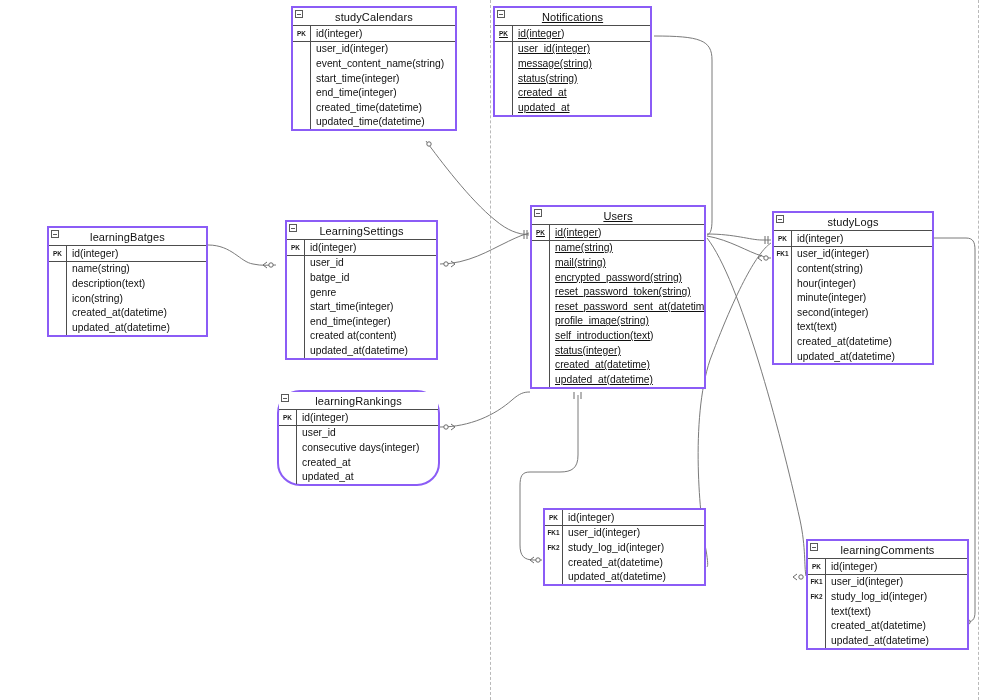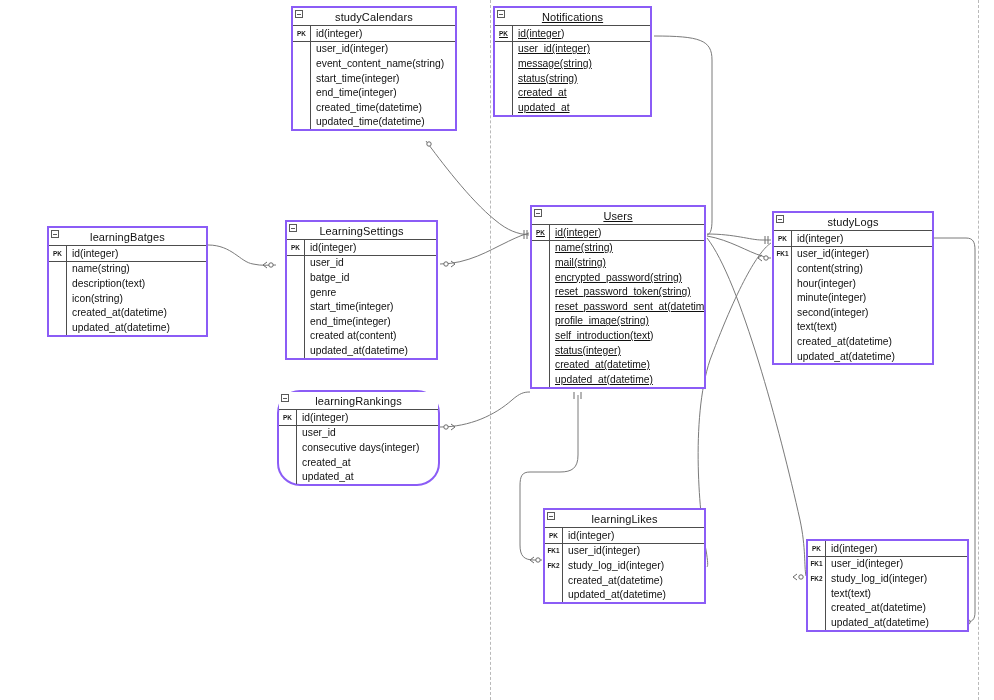--- a/index.html
+++ b/index.html
@@ -423,24 +423,20 @@
           <div class="keycell blank"></div>
           <div class="attr">created_at</div>
         </div>
         <div class="row">
           <div class="keycell blank"></div>
           <div class="attr">updated_at</div>
         </div>
       </div>
     </div>
     <div class="entity" style="left: 543px; top: 508px; width: 163px;">
-      <div class="ent-header">
-        <span class="collapse-icon"></span>
-        <span class="ent-title">learningLikes</span>
-      </div>
       <div class="grp">
         <div class="row">
           <div class="keycell">PK</div>
           <div class="attr">id(integer)</div>
         </div>
       </div>
       <div class="grp">
         <div class="row">
           <div class="keycell">FK1</div>
           <div class="attr">user_id(integer)</div>
@@ -453,20 +449,24 @@
           <div class="keycell blank"></div>
           <div class="attr">created_at(datetime)</div>
         </div>
         <div class="row">
           <div class="keycell blank"></div>
           <div class="attr">updated_at(datetime)</div>
         </div>
       </div>
     </div>
     <div class="entity" style="left: 806px; top: 539px; width: 163px;">
+      <div class="ent-header">
+        <span class="collapse-icon"></span>
+        <span class="ent-title">learningComments</span>
+      </div>
       <div class="grp">
         <div class="row">
           <div class="keycell">PK</div>
           <div class="attr">id(integer)</div>
         </div>
       </div>
       <div class="grp">
         <div class="row">
           <div class="keycell">FK1</div>
           <div class="attr">user_id(integer)</div>

